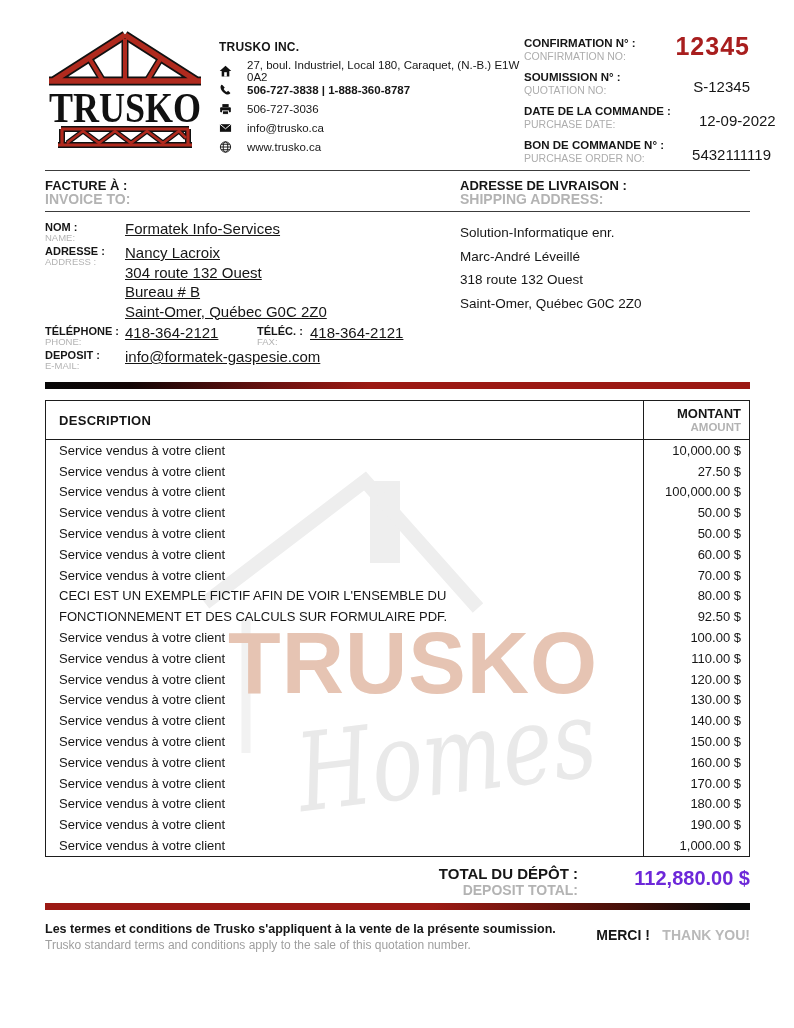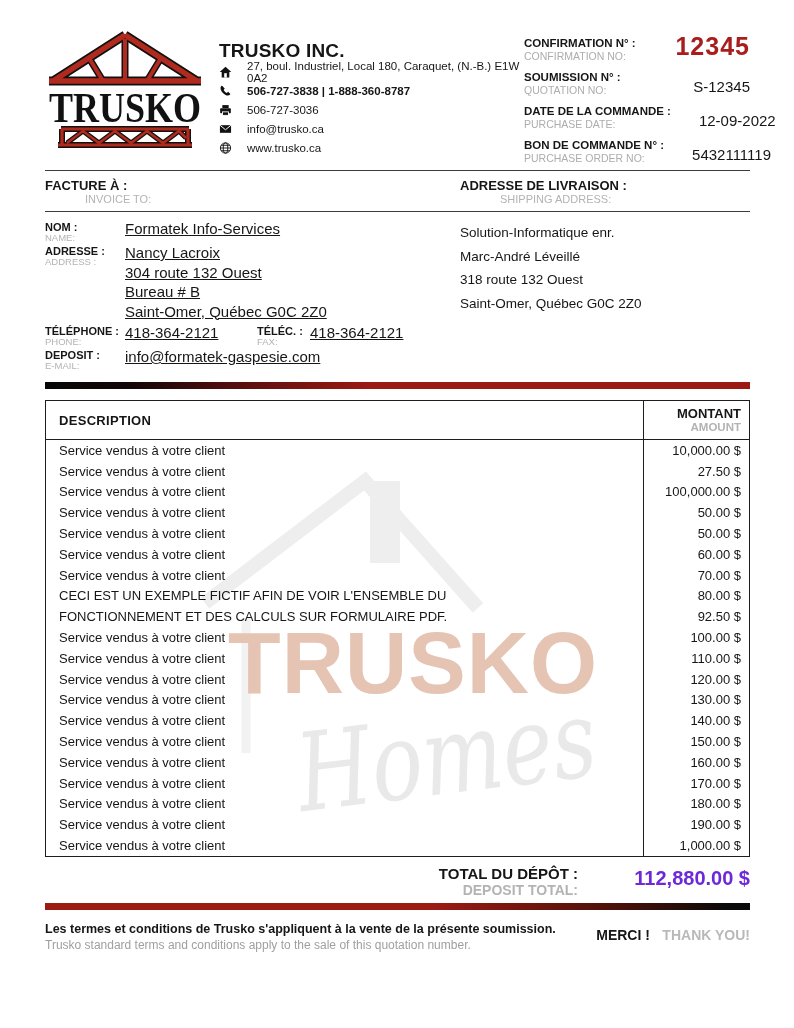--- a/index.html
+++ b/index.html
@@ -3,40 +3,40 @@
 <meta charset="utf-8">
 <style>
   html,body{margin:0;padding:0;background:#fff;}
   body{font-family:"Liberation Sans",sans-serif;color:#161616;}
   .page{position:relative;width:794px;height:1028px;box-sizing:border-box;padding:28px 44px 0 45px;overflow:hidden;background:#fff;}
 
   
   .header{display:flex;align-items:flex-start;height:124px;}
   .logo{width:160px;height:120px;flex:0 0 auto;}
   .company{margin-left:14px;padding-top:12px;}
-  .company-name{font-size:19px;font-weight:bold;letter-spacing:.2px;}
+  .company-name{font-size:12px;font-weight:bold;letter-spacing:.2px;margin-bottom:7px;}
   .c-line{display:flex;align-items:center;height:19px;font-size:11.5px;gap:6px;}
   .c-line .ic{width:13px;height:12px;margin-right:9px;flex:0 0 auto;}
   .c-line.bold{font-weight:bold;}
   .conf{margin-left:auto;width:226px;padding-top:9px;}
   .conf-row{display:flex;margin-bottom:9px;gap:28px;}
   .conf-labels{flex:1;}
   .lbl-fr{font-size:11.5px;font-weight:bold;line-height:13px;white-space:nowrap;}
   .lbl-en{font-size:10.5px;color:#adadad;line-height:12px;white-space:nowrap;}
   .conf-value{font-size:15px;line-height:15px;margin-top:8px;white-space:nowrap;text-align:right;}
   .conf-value.big{font-size:25px;line-height:22px;font-weight:bold;color:#a81e1e;margin-top:-2px;letter-spacing:1px;}
 
   .rule{border-top:1px solid #3c3c3c;height:0;}
   .rule-1{margin-top:18px;}
 
   
   .sec-heads{display:flex;padding-top:7px;padding-bottom:5px;border-bottom:1px solid #3c3c3c;}
   .sec-left{width:415px;}
   .sec-fr{font-size:13px;font-weight:bold;line-height:15px;}
-  .sec-en{font-size:11px;font-weight:normal;color:#b3b3b3;line-height:13px;margin-left:40px;}
+  .sec-en{font-size:14px;font-weight:bold;color:#b3b3b3;line-height:13px;}
   .details{display:flex;padding-top:9px;}
   .det-left{width:415px;}
   .d-row{display:flex;margin-bottom:2px;}
   .d-lbls{width:80px;flex:0 0 auto;}
   .d-lfr{font-size:11px;font-weight:bold;line-height:12px;white-space:nowrap;}
   .d-len{font-size:9.5px;color:#b3b3b3;line-height:10px;white-space:nowrap;}
   .d-val{font-size:15px;line-height:15px;text-decoration:underline;}
   .addr-lines .d-val{line-height:23.5px;margin-top:-4px;}
   .d-row.tel .d-val{width:132px;}
   .d-lbls.fax{width:53px;}

